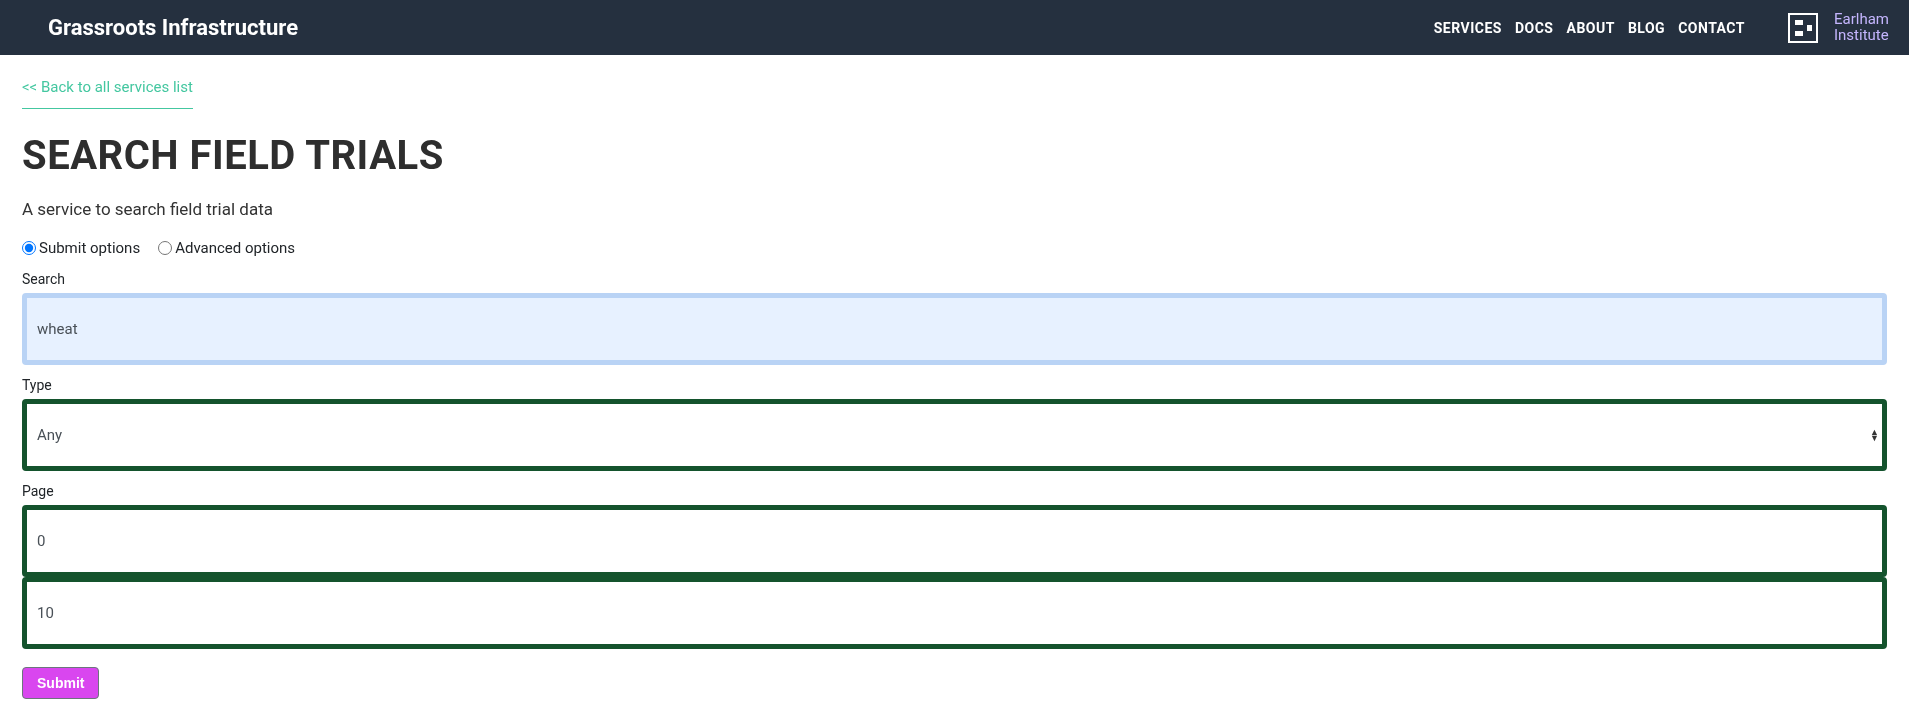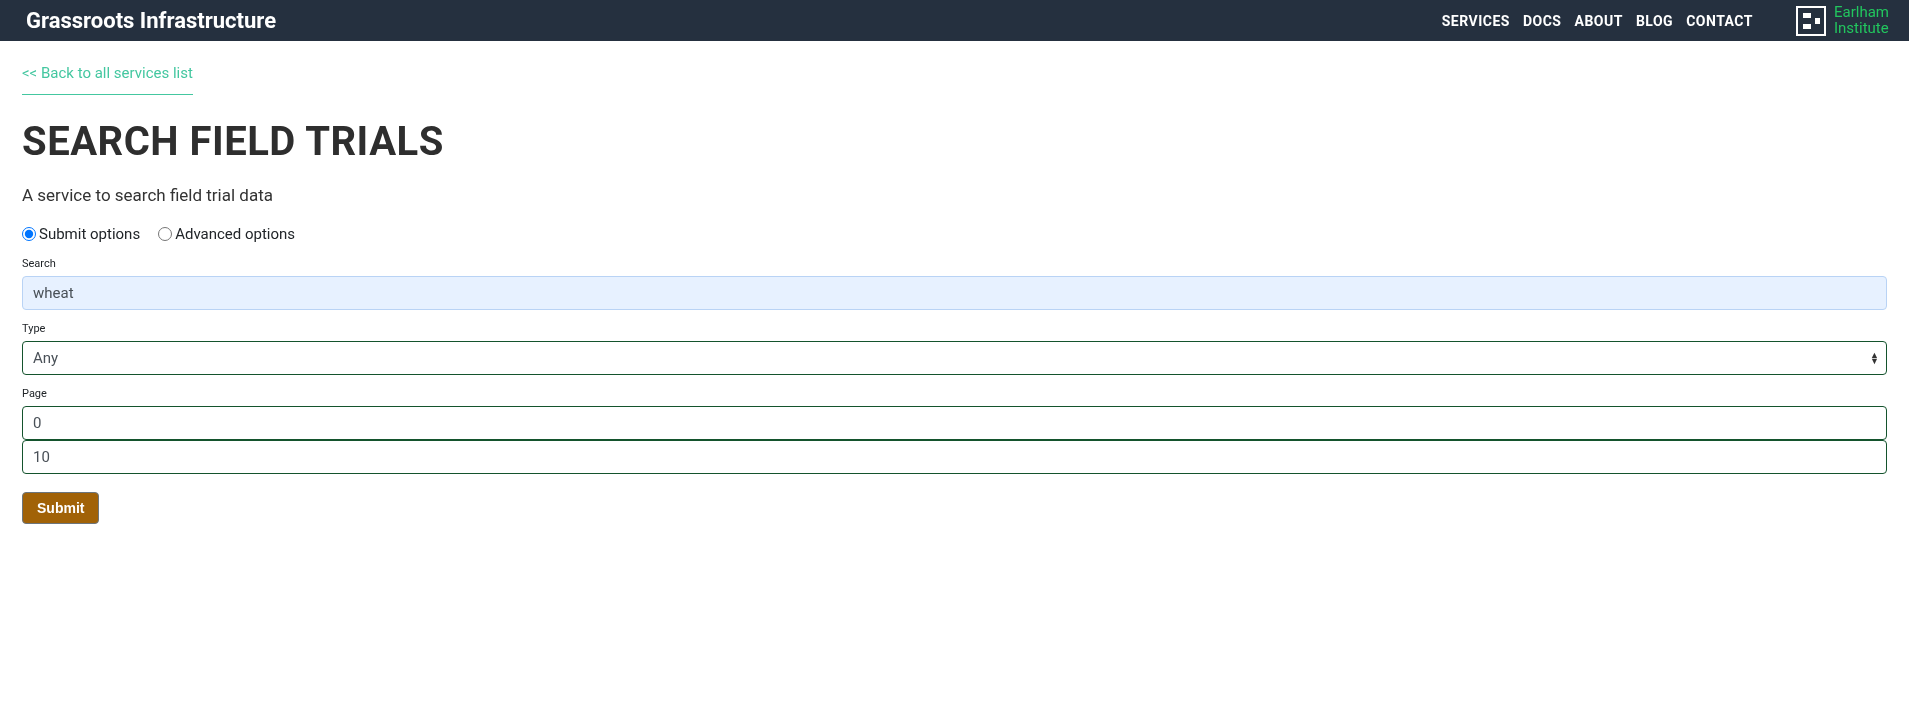--- a/index.html
+++ b/index.html
@@ -3,25 +3,25 @@
   <meta charset="utf-8">
   <style>
     * { margin: 0; padding: 0; box-sizing: border-box; }
     body {
       font-family: -apple-system, BlinkMacSystemFont, "Segoe UI", Roboto, "Helvetica Neue", Arial, sans-serif;
       color: #212529;
       background: #fff;
     }
     .navbar {
       background: #25303f;
-      height: 41px;
+      height: 55px;
       display: flex;
       justify-content: space-between;
       align-items: center;
-      padding: 0 20px 0 26px;
+      padding: 0 20px 0 48px;
     }
     .brand {
       color: #fff;
       font-size: 22px;
       font-weight: 700;
       text-decoration: none;
     }
     .nav-right {
       display: flex;
       align-items: center;
@@ -31,22 +31,22 @@
       color: #fff;
       text-decoration: none;
       font-weight: 700;
       font-size: 14px;
       letter-spacing: 0.5px;
     }
     .logo-wrap {
       margin-left: 30px;
       display: flex;
       align-items: center;
-      gap: 8px;
-      color: #22c55e;
+      gap: 16px;
+      color: #c4b5fd;
     }
     .logo-text {
       line-height: 1.05;
       font-size: 15px;
       font-weight: 400;
     }
     .content {
       padding: 22px;
     }
     .back-link {
@@ -81,30 +81,30 @@
       align-items: center;
       gap: 3px;
       font-size: 15px;
     }
     .radio-group input[type="radio"] {
       width: 14px;
       height: 14px;
     }
     .form-label {
       display: block;
-      font-size: 11px;
+      font-size: 14px;
       margin-bottom: 6px;
       margin-top: 12px;
       color: #212529;
     }
     .form-input, .form-select {
       width: 100%;
-      padding: 7px 10px;
-      font-size: 15px;
-      border: 1px solid #14532d;
+      padding: 22px 10px;
+      font-size: 15px;
+      border: 5px solid #14532d;
       border-radius: 4px;
       color: #495057;
       background: #fff;
       font-family: inherit;
     }
     .form-input.highlighted {
       background: #e7f1ff;
       border-color: #b9d3f5;
     }
     .select-wrap {
@@ -126,21 +126,21 @@
       line-height: 6px;
       font-size: 9px;
       color: #333;
     }
     .submit-btn {
       margin-top: 18px;
       padding: 7px 14px;
       font-size: 14px;
       font-weight: 600;
       color: #fff;
-      background: #a16207;
+      background: #d946ef;
       border: 1px solid #6c757d;
       border-radius: 4px;
       cursor: pointer;
     }
     .logo-svg {
       flex-shrink: 0;
     }
   </style>
 </head>
 <body>

